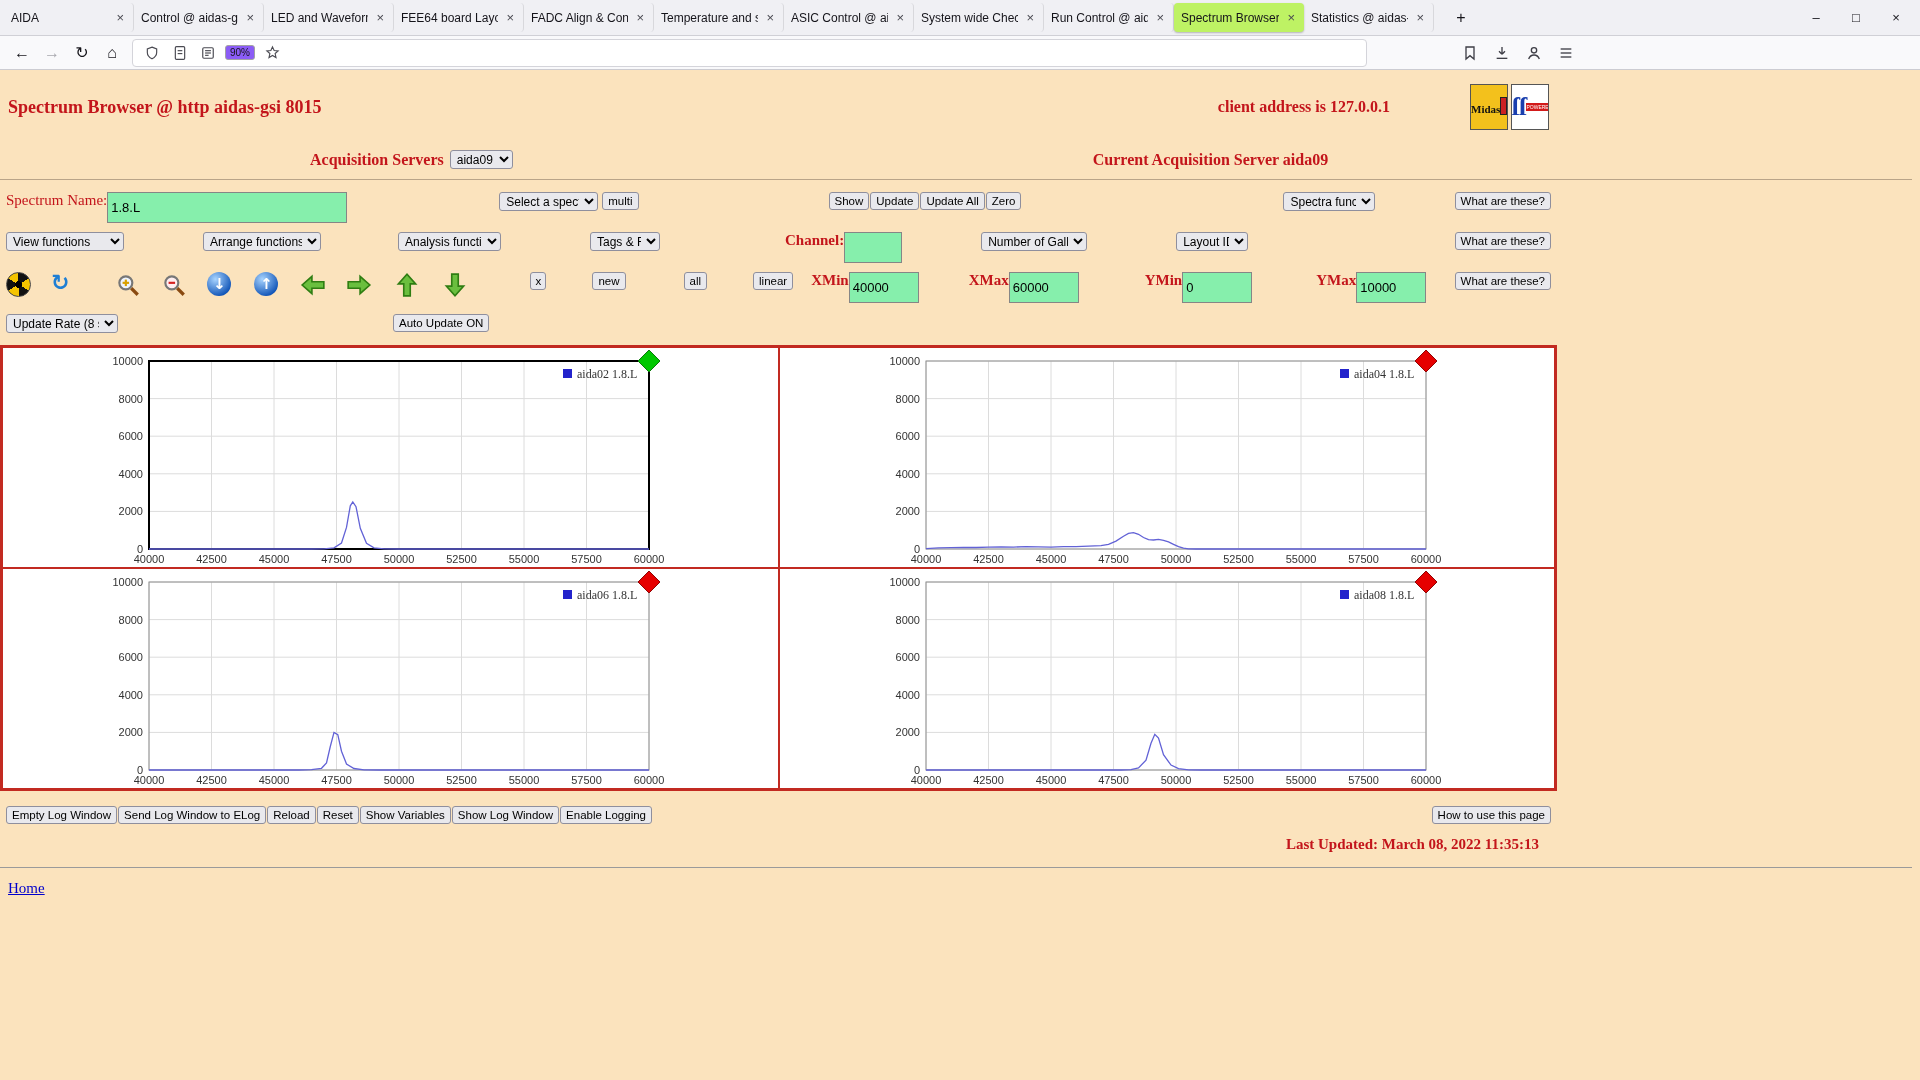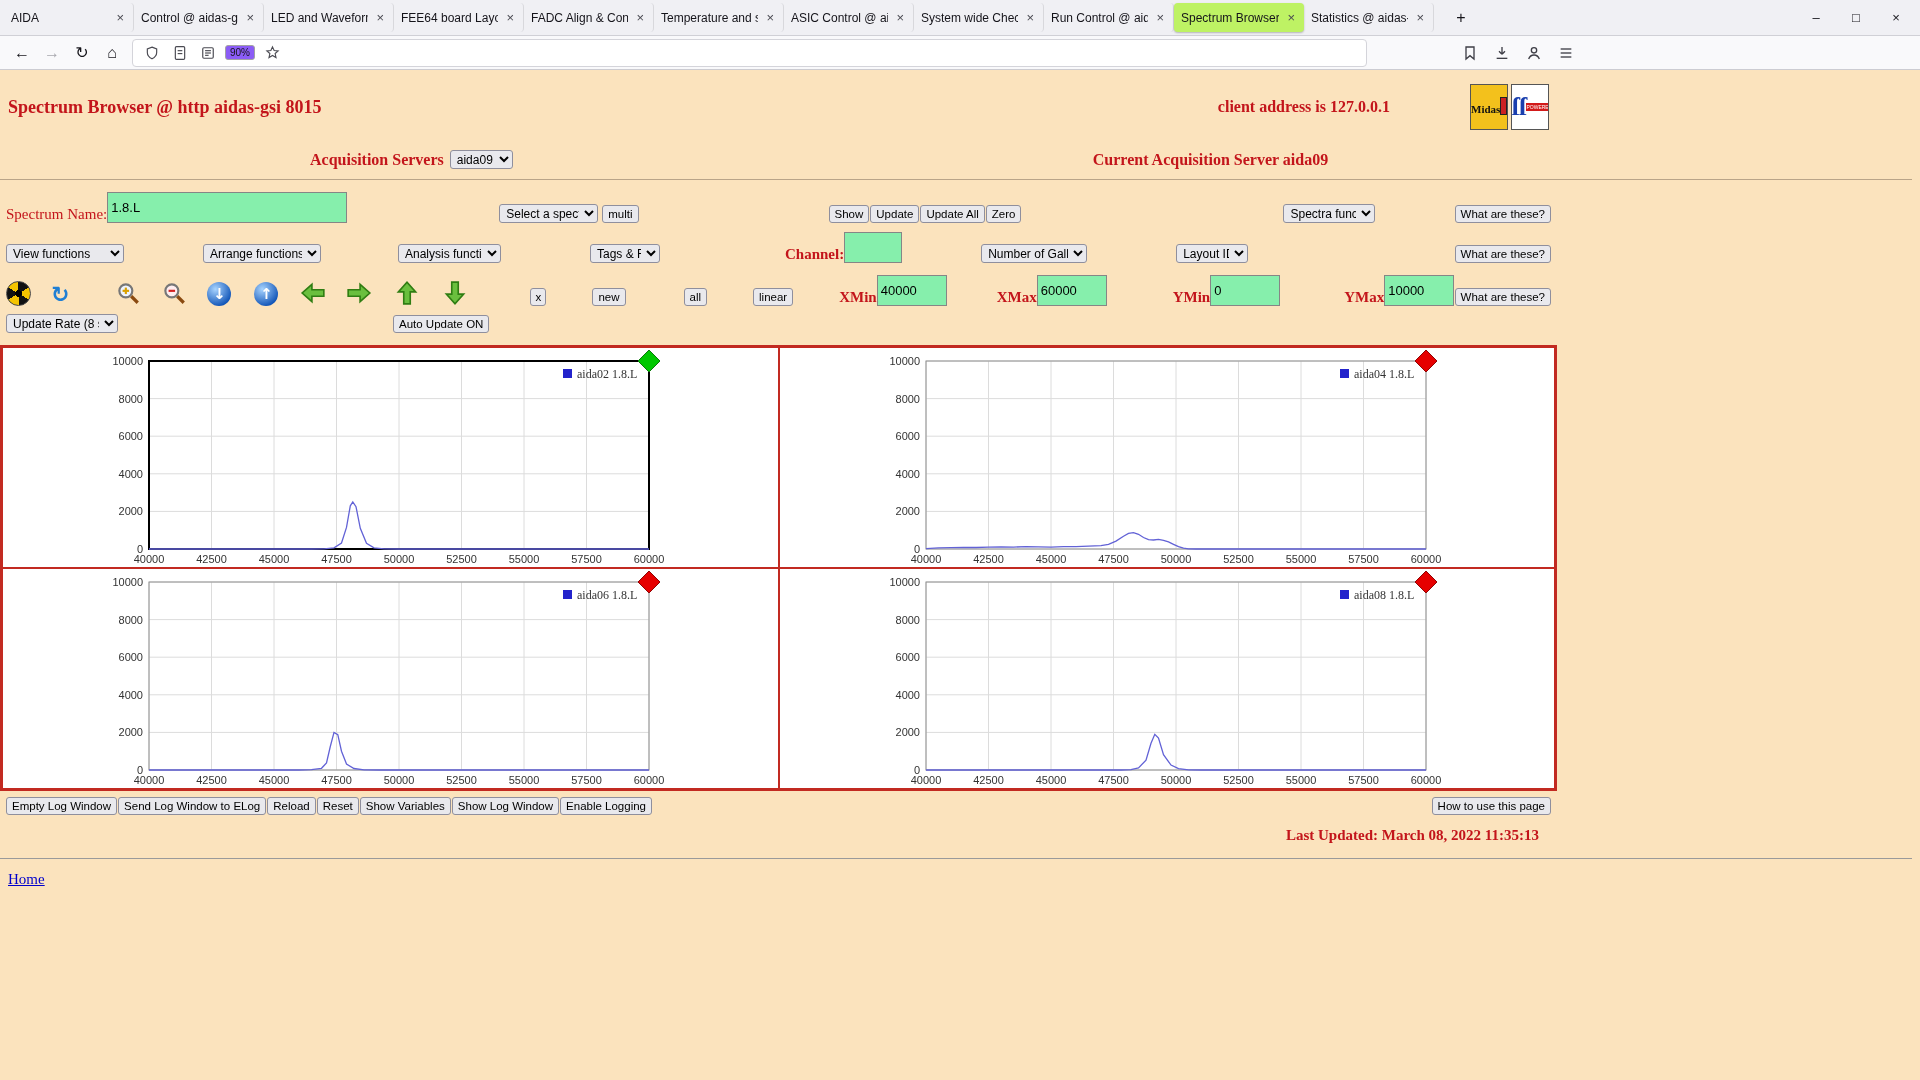--- a/index.html
+++ b/index.html
@@ -44,21 +44,21 @@
   .logo-tcl{background:#fff}
   .logo-tcl .tglyph{font:bold 26px "Liberation Serif",serif;color:#1a3fae;line-height:28px}
   .logo-tcl .tbar{width:100%;background:#d21a1a;color:#fff;font-size:5px;text-align:center;padding:1px 0}
 
   .acq-row{display:flex;align-items:center;margin-top:16px;padding-bottom:10px}
   .acq-label{font:bold 16px "Liberation Serif",serif;color:#c3151b;margin-left:310px;margin-right:6px}
   .acq-current{font:bold 16px "Liberation Serif",serif;color:#c3151b;margin-left:580px}
 
   hr.sep{border:none;border-top:1px solid #b9a488;margin:0}
 
-  .row{display:flex;align-items:flex-end;padding:0 6px}
+  .row{display:flex;align-items:flex-start;padding:0 6px}
   .row3{margin-top:12px}
   .row4{margin-top:9px}
   .row5{margin-top:9px;height:34px}
   .row6{margin-top:8px}
 
   .lbl{font:15px "Liberation Serif",serif;color:#c3151b;white-space:nowrap}
   .lbl.b{font-weight:bold}
 
   input[type=text]{height:31px;border:1px solid #868686;background:#86efac;font:13px "Liberation Sans",sans-serif;padding:12px 3px}
   select{height:19px;font:12px "Liberation Sans",sans-serif;background:#e9e9ed;border:1px solid #8f8f9d;border-radius:3px;color:#000;padding:0 2px}
@@ -75,21 +75,21 @@
   .sphere{width:24px;height:24px;border-radius:50%;background:radial-gradient(circle at 35% 30%,#a8d4ff,#1256b8 75%);
     color:#fff;font:bold 15px "DejaVu Sans",sans-serif;display:flex;align-items:center;justify-content:center}
   .refresh-glyph{font:bold 22px "DejaVu Sans",sans-serif;color:#1f7fd4;line-height:22px}
 
   
   .gallery{margin-top:12px;border:2px solid #c22a21;display:grid;grid-template-columns:1fr 1fr;background:#fff}
   .gcell{border:1px solid #c22a21;background:#fff}
   .gcell svg{display:block}
 
   
-  .foot-row{display:flex;align-items:flex-start;margin-top:6px;padding:0 6px;gap:4px}
+  .foot-row{display:flex;align-items:flex-start;margin-top:15px;padding:0 6px;gap:4px}
   .last-upd{font:bold 15px "Liberation Serif",serif;color:#c3151b;text-align:right;padding-right:18px;margin-top:12px}
   hr.foot-sep{border:none;border-top:1px solid #9a9a9a;margin:14px 0 0 0;width:1912px}
   .home-link{display:inline-block;margin:12px 0 0 8px;font:15px "Liberation Serif",serif;color:#0000cc;text-decoration:underline}
 </style>
 </head>
 <body>
 
 <div class="tabbar">
   <div style="display:flex;flex:0 1 1440px;min-width:0">
       <div class="tab">
@@ -298,21 +298,21 @@
     </span>
     <span class="icn" style="margin-left:22px">
       <svg width="26" height="26" viewBox="0 0 24 24" style="transform:rotate(90deg)">
             <polygon points="2,9 13,9 13,4 22,12 13,20 13,15 2,15" fill="#6abf3e" stroke="#2f7d12" stroke-width="1.5"></polygon>
           </svg>
     </span>
     <button style="margin-left:62px;width:16px;padding:2px 2px">x</button>
     <button style="margin-left:46px">new</button>
     <button style="margin-left:58px">all</button>
     <button style="margin-left:46px">linear</button>
-    <span class="lbl b" style="margin-left:46px">XMin</span>
+    <span class="lbl b" style="margin-left:18px">XMin</span>
     <input type="text" style="width: 70px;" value="40000">
     <span class="lbl b" style="margin-left:50px">XMax</span>
     <input type="text" style="width: 70px;" value="60000">
     <span class="lbl b" style="margin-left:66px">YMin</span>
     <input type="text" style="width: 70px;" value="0">
     <span class="lbl b" style="margin-left:64px">YMax</span>
     <input type="text" style="width: 70px;" value="10000">
     <button class="ml-auto">What are these?</button>
   </div>
 

